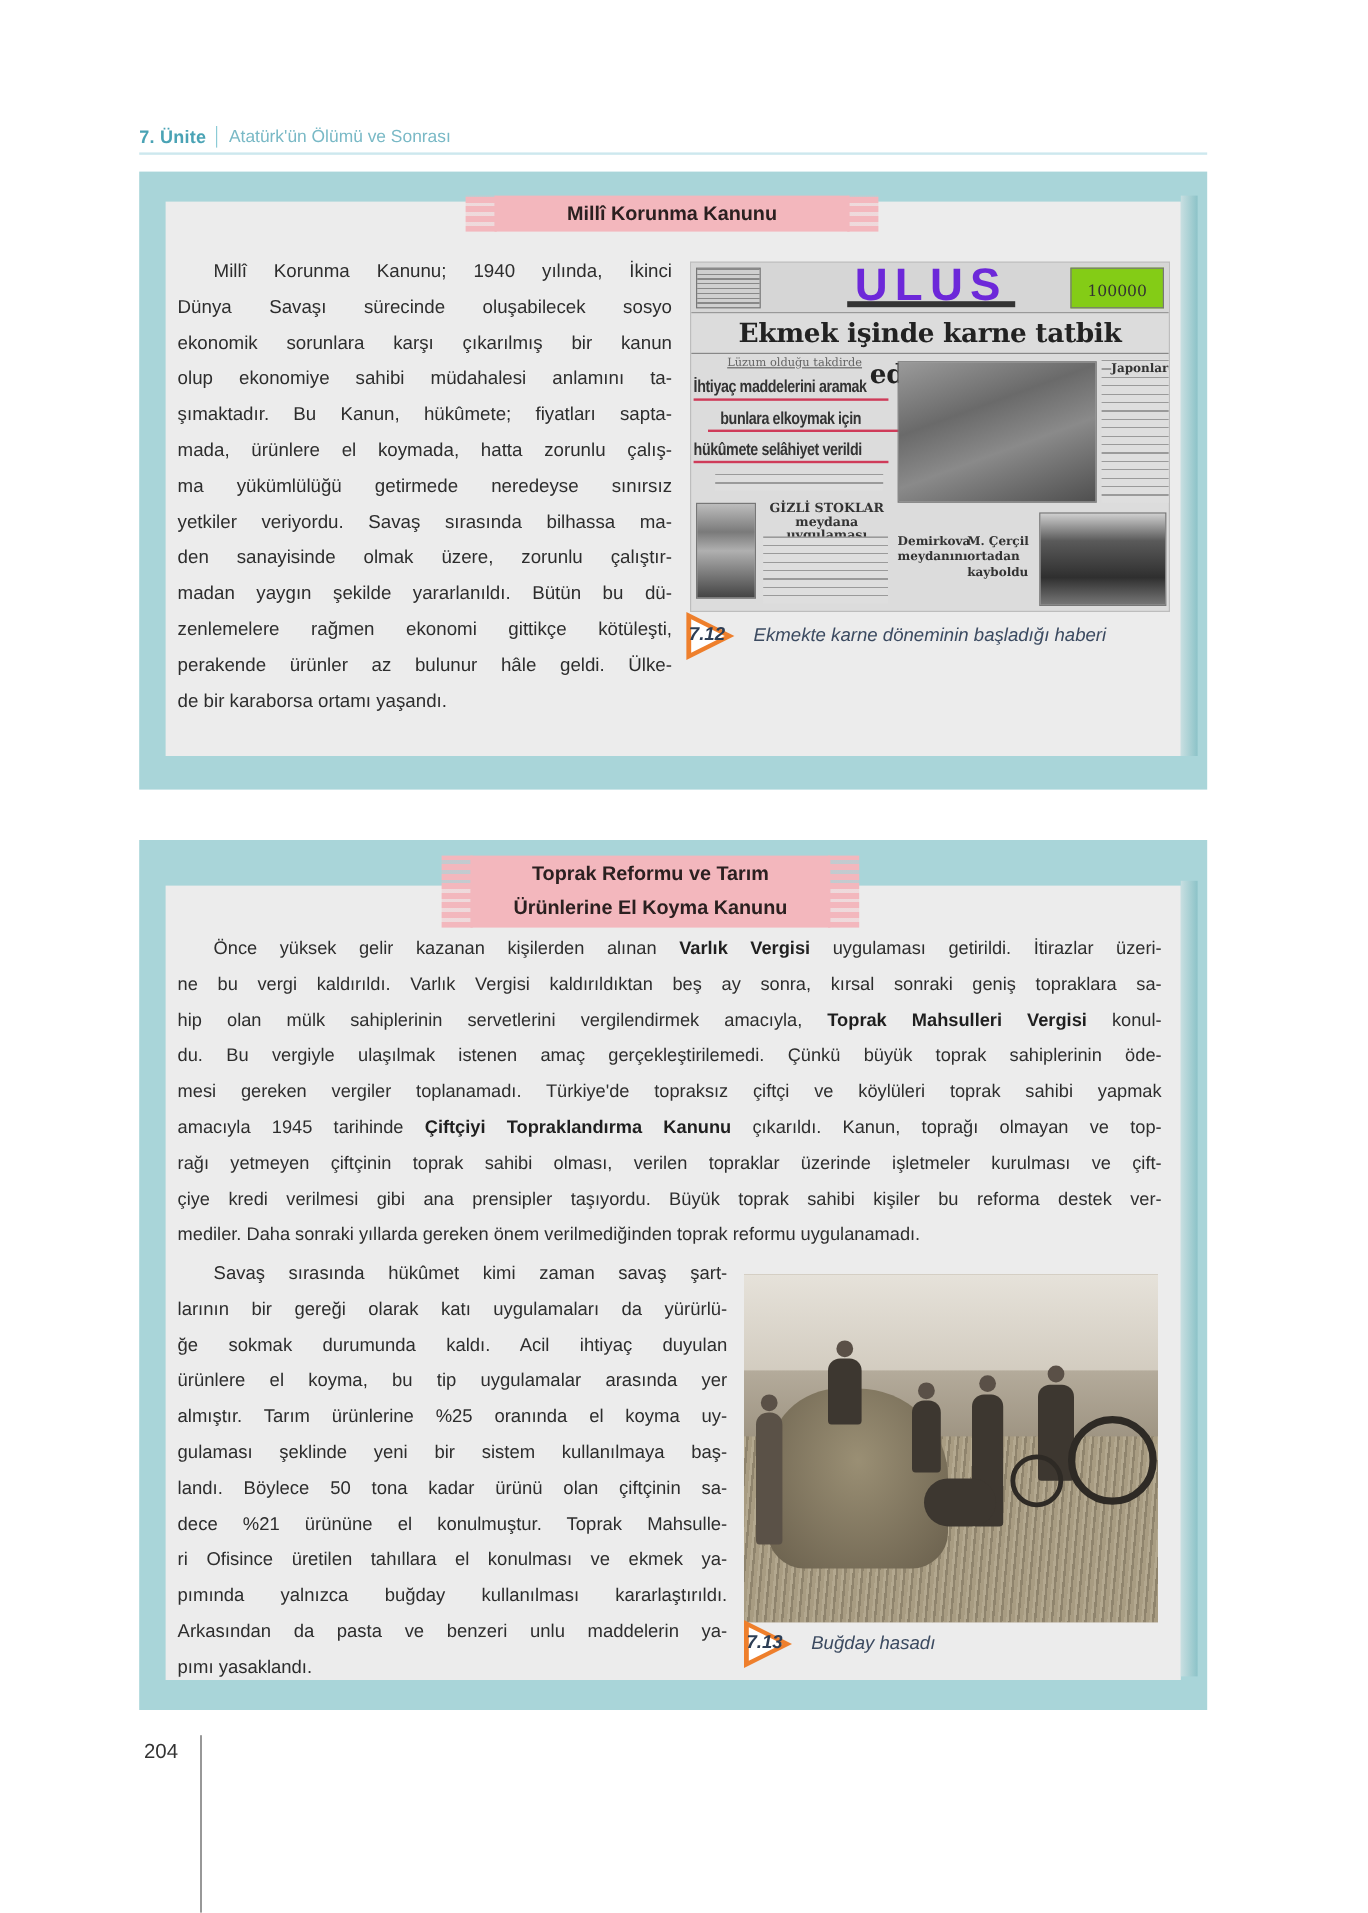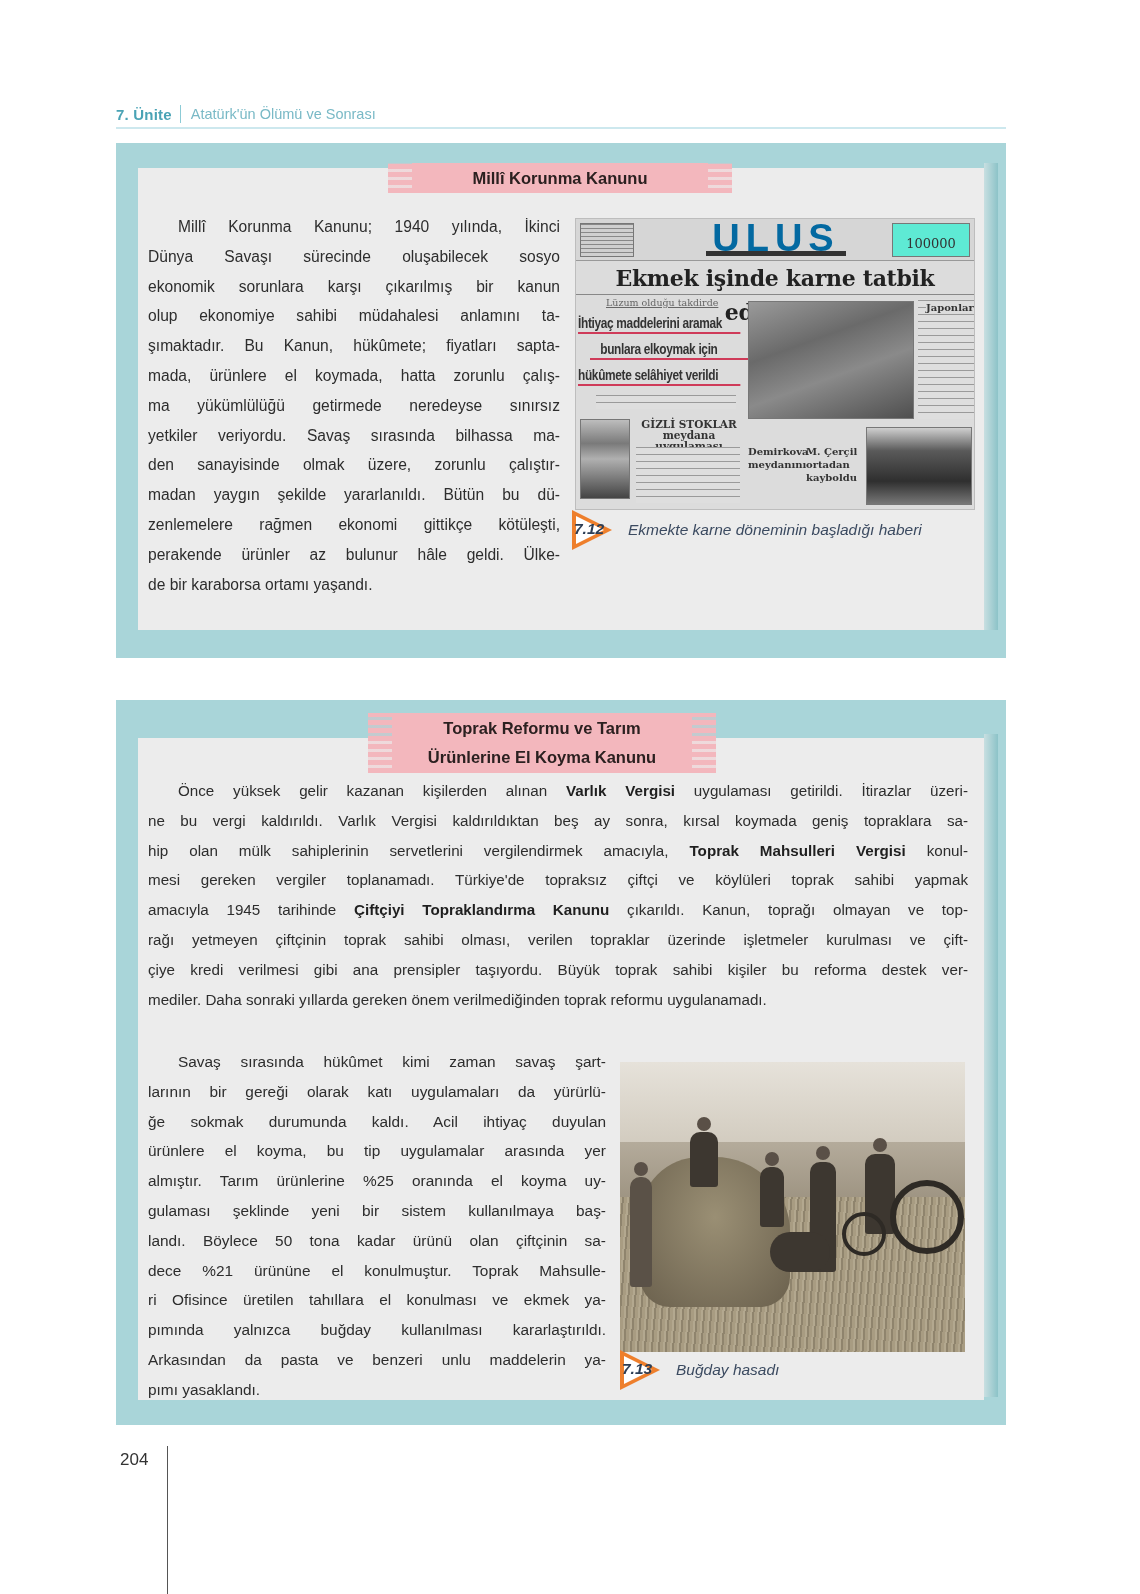--- a/index.html
+++ b/index.html
@@ -23,22 +23,22 @@
 
   .para { position: absolute; font-size: 15.6px; line-height: 29.8px; color: #2d2d2d; text-align: justify; }
   .para .line { display: block; white-space: nowrap; text-align: justify; text-align-last: justify; }
   .para .line.last { text-align-last: left; }
   .para .indent { padding-left: 30px; }
   .para b { font-weight: bold; color: #1f1f1f; }
 
   .newspaper { position: absolute; left: 575px; top: 218px; width: 400px; height: 292px; background: #dcdcdc; border: 1px solid #bdbdbd; overflow: hidden; }
   .np-top { position: absolute; left: 0; top: 0; right: 0; height: 42px; background: #d6d6d6; border-bottom: 1px solid #999; }
   .np-left-box { position: absolute; left: 4px; top: 4px; width: 54px; height: 34px; border: 1px solid #777; background: repeating-linear-gradient(0deg, #cfcfcf 0 3px, #888 3px 4px); }
-  .np-right-box { position: absolute; right: 4px; top: 4px; width: 78px; height: 34px; border: 1px solid #777; background: #5eead4; font-family: "DejaVu Serif", serif; font-size: 13px; text-align: center; line-height: 40px; color: #333; }
-  .np-title { position: absolute; left: 125px; top: -2px; width: 150px; text-align: center; font-family: "Liberation Sans", sans-serif; font-weight: bold; font-size: 38px; letter-spacing: 6px; color: #0369a1; }
+  .np-right-box { position: absolute; right: 4px; top: 4px; width: 78px; height: 34px; border: 1px solid #777; background: #84cc16; font-family: "DejaVu Serif", serif; font-size: 13px; text-align: center; line-height: 40px; color: #333; }
+  .np-title { position: absolute; left: 125px; top: -2px; width: 150px; text-align: center; font-family: "Liberation Sans", sans-serif; font-weight: bold; font-size: 38px; letter-spacing: 6px; color: #6d28d9; }
   .np-title-bar { position: absolute; left: 130px; top: 32px; width: 140px; height: 5px; background: #333; }
   .np-headline { position: absolute; left: 0; right: 0; top: 42px; height: 34px; text-align: center; font-family: "DejaVu Serif", serif; font-weight: bold; font-size: 22px; line-height: 34px; color: #222; letter-spacing: -0.3px; border-bottom: 1px solid #888; }
   .np-small { position: absolute; left: 30px; top: 78px; font-family: "DejaVu Serif", serif; font-size: 9.5px; color: #666; text-decoration: underline; }
   .np-sub { position: absolute; left: 2px; width: 168px; text-align: center; font-family: "Liberation Sans", sans-serif; font-weight: bold; font-size: 14.5px; color: #333; letter-spacing: -0.4px; transform: scaleX(0.82); transform-origin: left center; white-space: nowrap; }
   .np-sub::after { content: ""; position: absolute; left: 0; right: -30px; bottom: -3px; height: 2px; background: #cf3b59; }
   .np-photo { position: absolute; background: linear-gradient(160deg, #9a9a9a 0%, #6a6a6a 35%, #8a8a8a 60%, #4f4f4f 100%); border: 1px solid #777; }
   .np-col { position: absolute; background: repeating-linear-gradient(0deg, #dedede 0 6px, #9a9a9a 6px 7px); }
   .np-gizli { position: absolute; left: 58px; top: 200px; width: 110px; text-align: center; font-family: "DejaVu Serif", serif; font-weight: bold; font-size: 10.5px; line-height: 11px; color: #333; }
   .np-mini { position: absolute; font-family: "DejaVu Serif", serif; font-weight: bold; font-size: 10px; line-height: 13px; color: #333; }
 
@@ -140,22 +140,23 @@
   <div class="inner" style="left:22px; top:38px; width:846px; height:662px;"></div>
   <div class="shadow-r" style="left:868px; top:34px;"></div>
 </div>
 <div class="banner" style="left:392px; top:713px; width:300px; height:60px; line-height:29px; padding-top:1px;">
   <div>Toprak Reformu ve Tarım</div>
   <div>Ürünlerine El Koyma Kanunu</div>
 </div>
 
 <div class="para" id="para1" style="left:148px; top:776px; width:820px; font-size:15.2px;">
     <span class="line indent">Önce yüksek gelir kazanan kişilerden alınan <b>Varlık Vergisi</b> uygulaması getirildi. İtirazlar üzeri-</span>
-    <span class="line">ne bu vergi kaldırıldı. Varlık Vergisi kaldırıldıktan beş ay sonra, kırsal koymada geniş topraklara sa-</span>
+    <span class="line">ne bu vergi kaldırıldı. Varlık Vergisi kaldırıldıktan beş ay sonra, kırsal sonraki geniş topraklara sa-</span>
     <span class="line">hip olan mülk sahiplerinin servetlerini vergilendirmek amacıyla, <b>Toprak Mahsulleri Vergisi</b> konul-</span>
+    <span class="line">du. Bu vergiyle ulaşılmak istenen amaç gerçekleştirilemedi. Çünkü büyük toprak sahiplerinin öde-</span>
     <span class="line">mesi gereken vergiler toplanamadı. Türkiye'de topraksız çiftçi ve köylüleri toprak sahibi yapmak</span>
     <span class="line">amacıyla 1945 tarihinde <b>Çiftçiyi Topraklandırma Kanunu</b> çıkarıldı. Kanun, toprağı olmayan ve top-</span>
     <span class="line">rağı yetmeyen çiftçinin toprak sahibi olması, verilen topraklar üzerinde işletmeler kurulması ve çift-</span>
     <span class="line">çiye kredi verilmesi gibi ana prensipler taşıyordu. Büyük toprak sahibi kişiler bu reforma destek ver-</span>
     <span class="line last">mediler. Daha sonraki yıllarda gereken önem verilmediğinden toprak reformu uygulanamadı.</span>
   </div>
 
 <div class="para" style="left:148px; top:1047px; width:458px; font-size:15.4px;">
   <span class="line indent">Savaş sırasında hükûmet kimi zaman savaş şart-</span>
   <span class="line">larının bir gereği olarak katı uygulamaları da yürürlü-</span>

